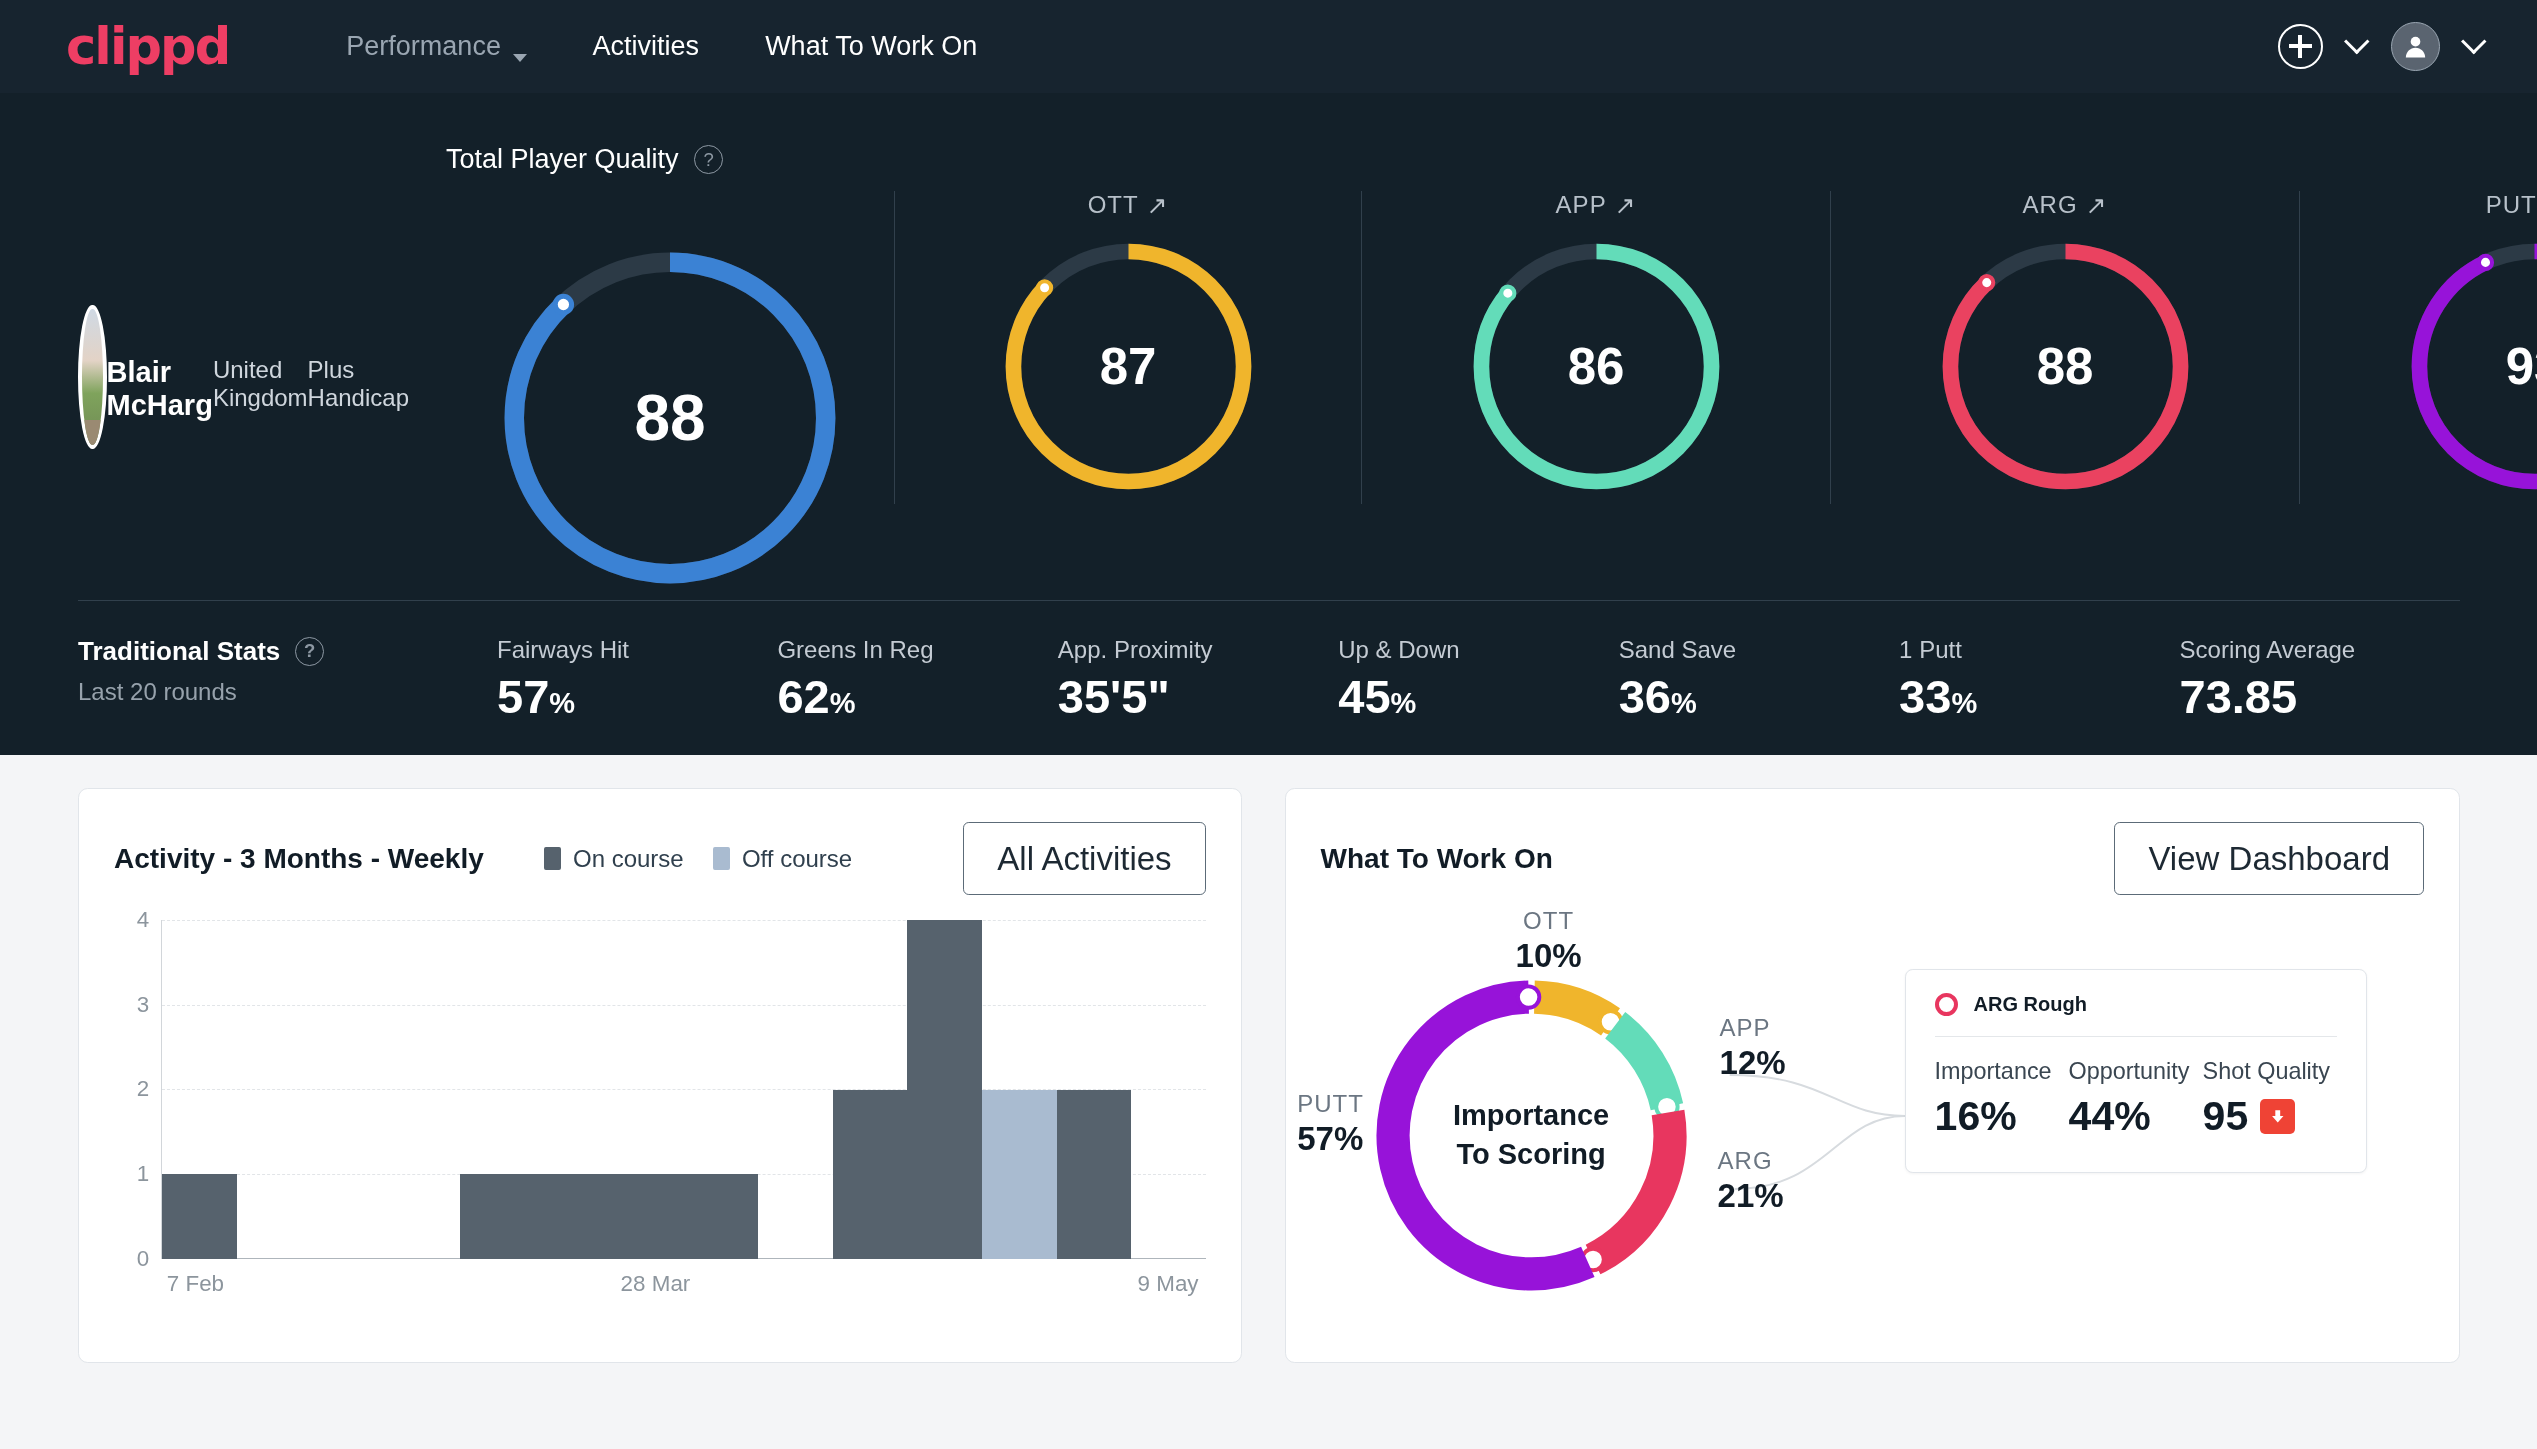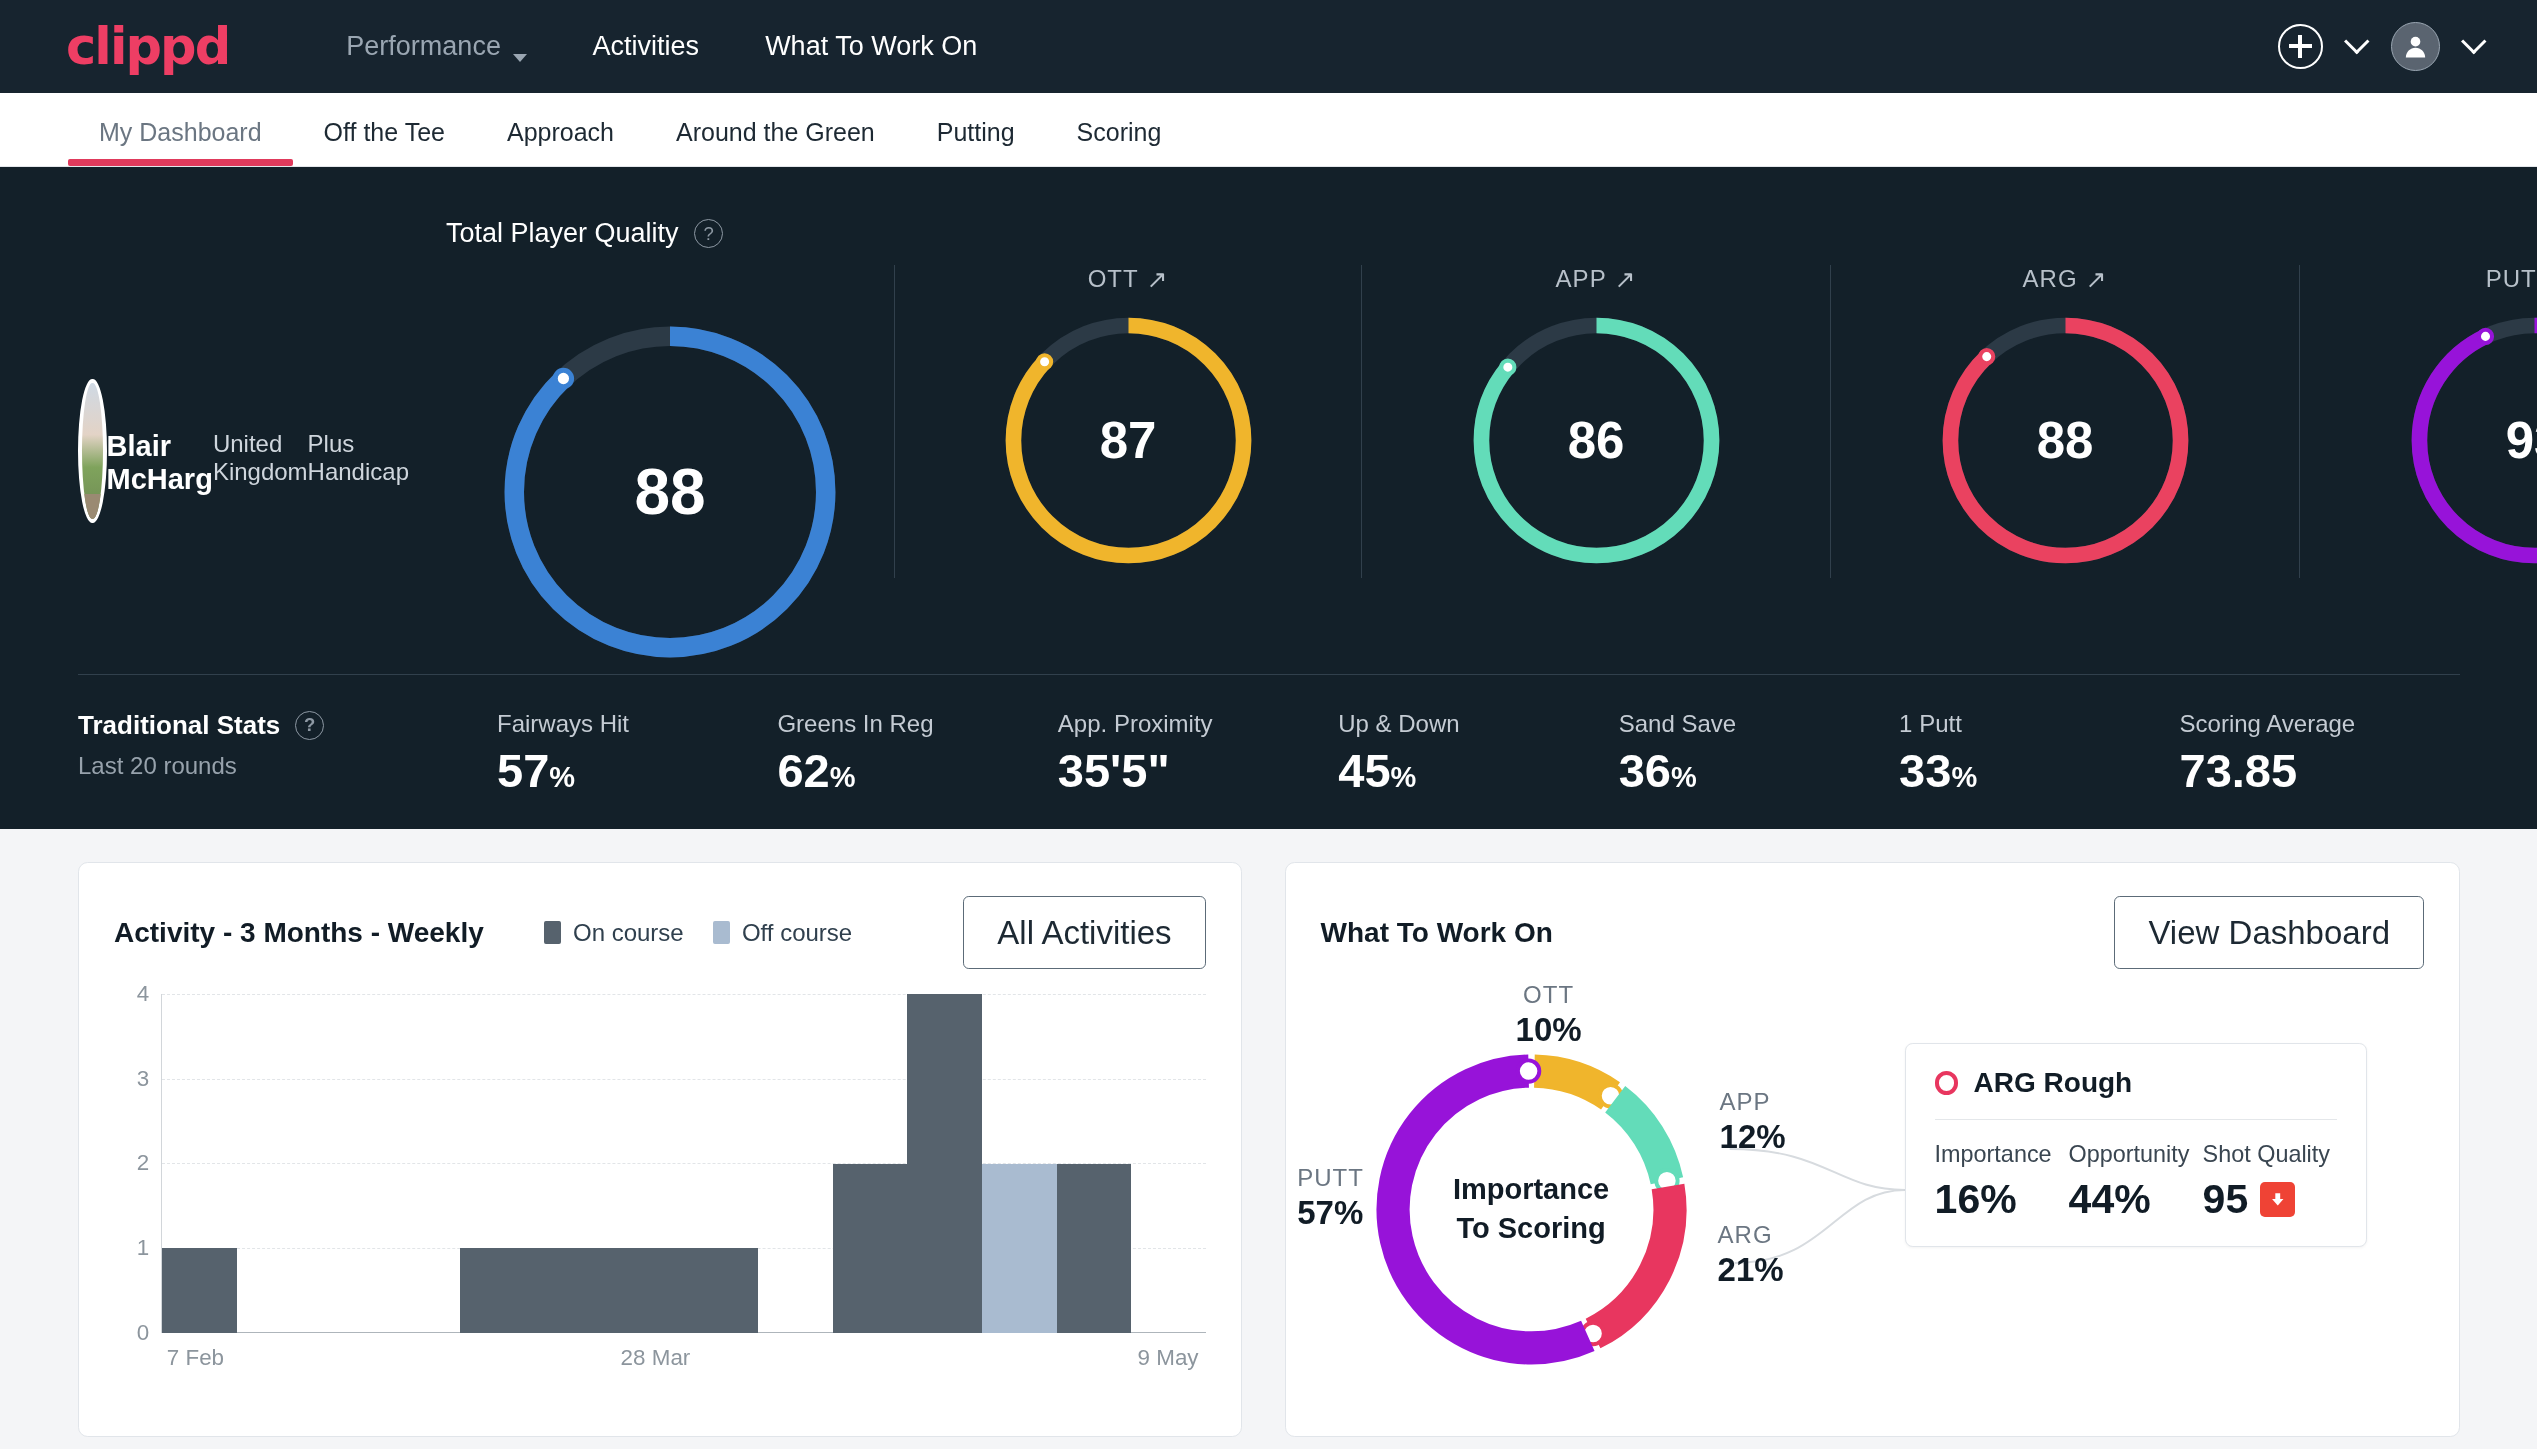--- a/index.html
+++ b/index.html
@@ -127,21 +127,21 @@
                   justify-content:center; }
   .donut-center span { font-size:29px; font-weight:bold; color:#111c26; line-height:1.35; }
   .dlabel { position:absolute; }
   .dlabel .k { font-size:24px; color:#6b7682; letter-spacing:1px; }
   .dlabel .v { font-size:33px; font-weight:bold; color:#111c26; margin-top:1.9px; }
   .info-card { position:absolute; left:584px; top:56px; width:462px; height:204px;
                border:1px solid #e1e5ea; border-radius:7.8px; background:#fff;
                padding:23.4px 29px; box-shadow:0 1px 2.9px rgba(0,0,0,.05); }
   .info-head { display:flex; align-items:center; gap:15.6px; }
   .info-dot { width:23.4px;height:23.4px;border-radius:50%;border:4.9px solid #e8365f; }
-  .info-title { font-size:28px; font-weight:bold; color:#111c26; }
+  .info-title { font-size:20px; font-weight:bold; color:#111c26; }
   .info-sep { height:1px; background:#e4e7ea; margin:19.5px 0 21.4px 0; }
   .info-cols { display:flex; }
   .info-col { flex:1; }
   .info-k { font-size:23.4px; color:#3a4651; }
   .info-v { font-size:41px; font-weight:bold; color:#111c26; margin-top:7.8px;
             display:flex; align-items:center; gap:11.7px; }
   .down-badge { width:35px;height:35px;background:#ef4335;border-radius:4.9px;
                 display:flex;align-items:center;justify-content:center; }
 </style>
 </head>
@@ -167,28 +167,20 @@
       <div class="avatar-btn">
         <svg width="29" height="29" viewBox="0 0 24 24" fill="#fff">
             <circle cx="12" cy="8" r="4"></circle>
             <path d="M4 21c0-4.4 3.6-8 8-8s8 3.6 8 8"></path>
           </svg>
       </div>
       <div class="chev"></div>
     </div>
   </div>
 
-  <div class="tabbar">
-    <div class="tab active">My Dashboard</div>
-    <div class="tab">Off the Tee</div>
-    <div class="tab">Approach</div>
-    <div class="tab">Around the Green</div>
-    <div class="tab">Putting</div>
-    <div class="tab">Scoring</div>
-  </div>
 
   <div class="hero">
     <div class="hero-inner">
       <div class="profile">
         <div class="profile-pic">
           <div class="bldg"></div>
             <div class="bldg2"></div>
           <div class="person-arm"></div>
             <div class="person-body"></div>
           <div class="person-head"></div>

